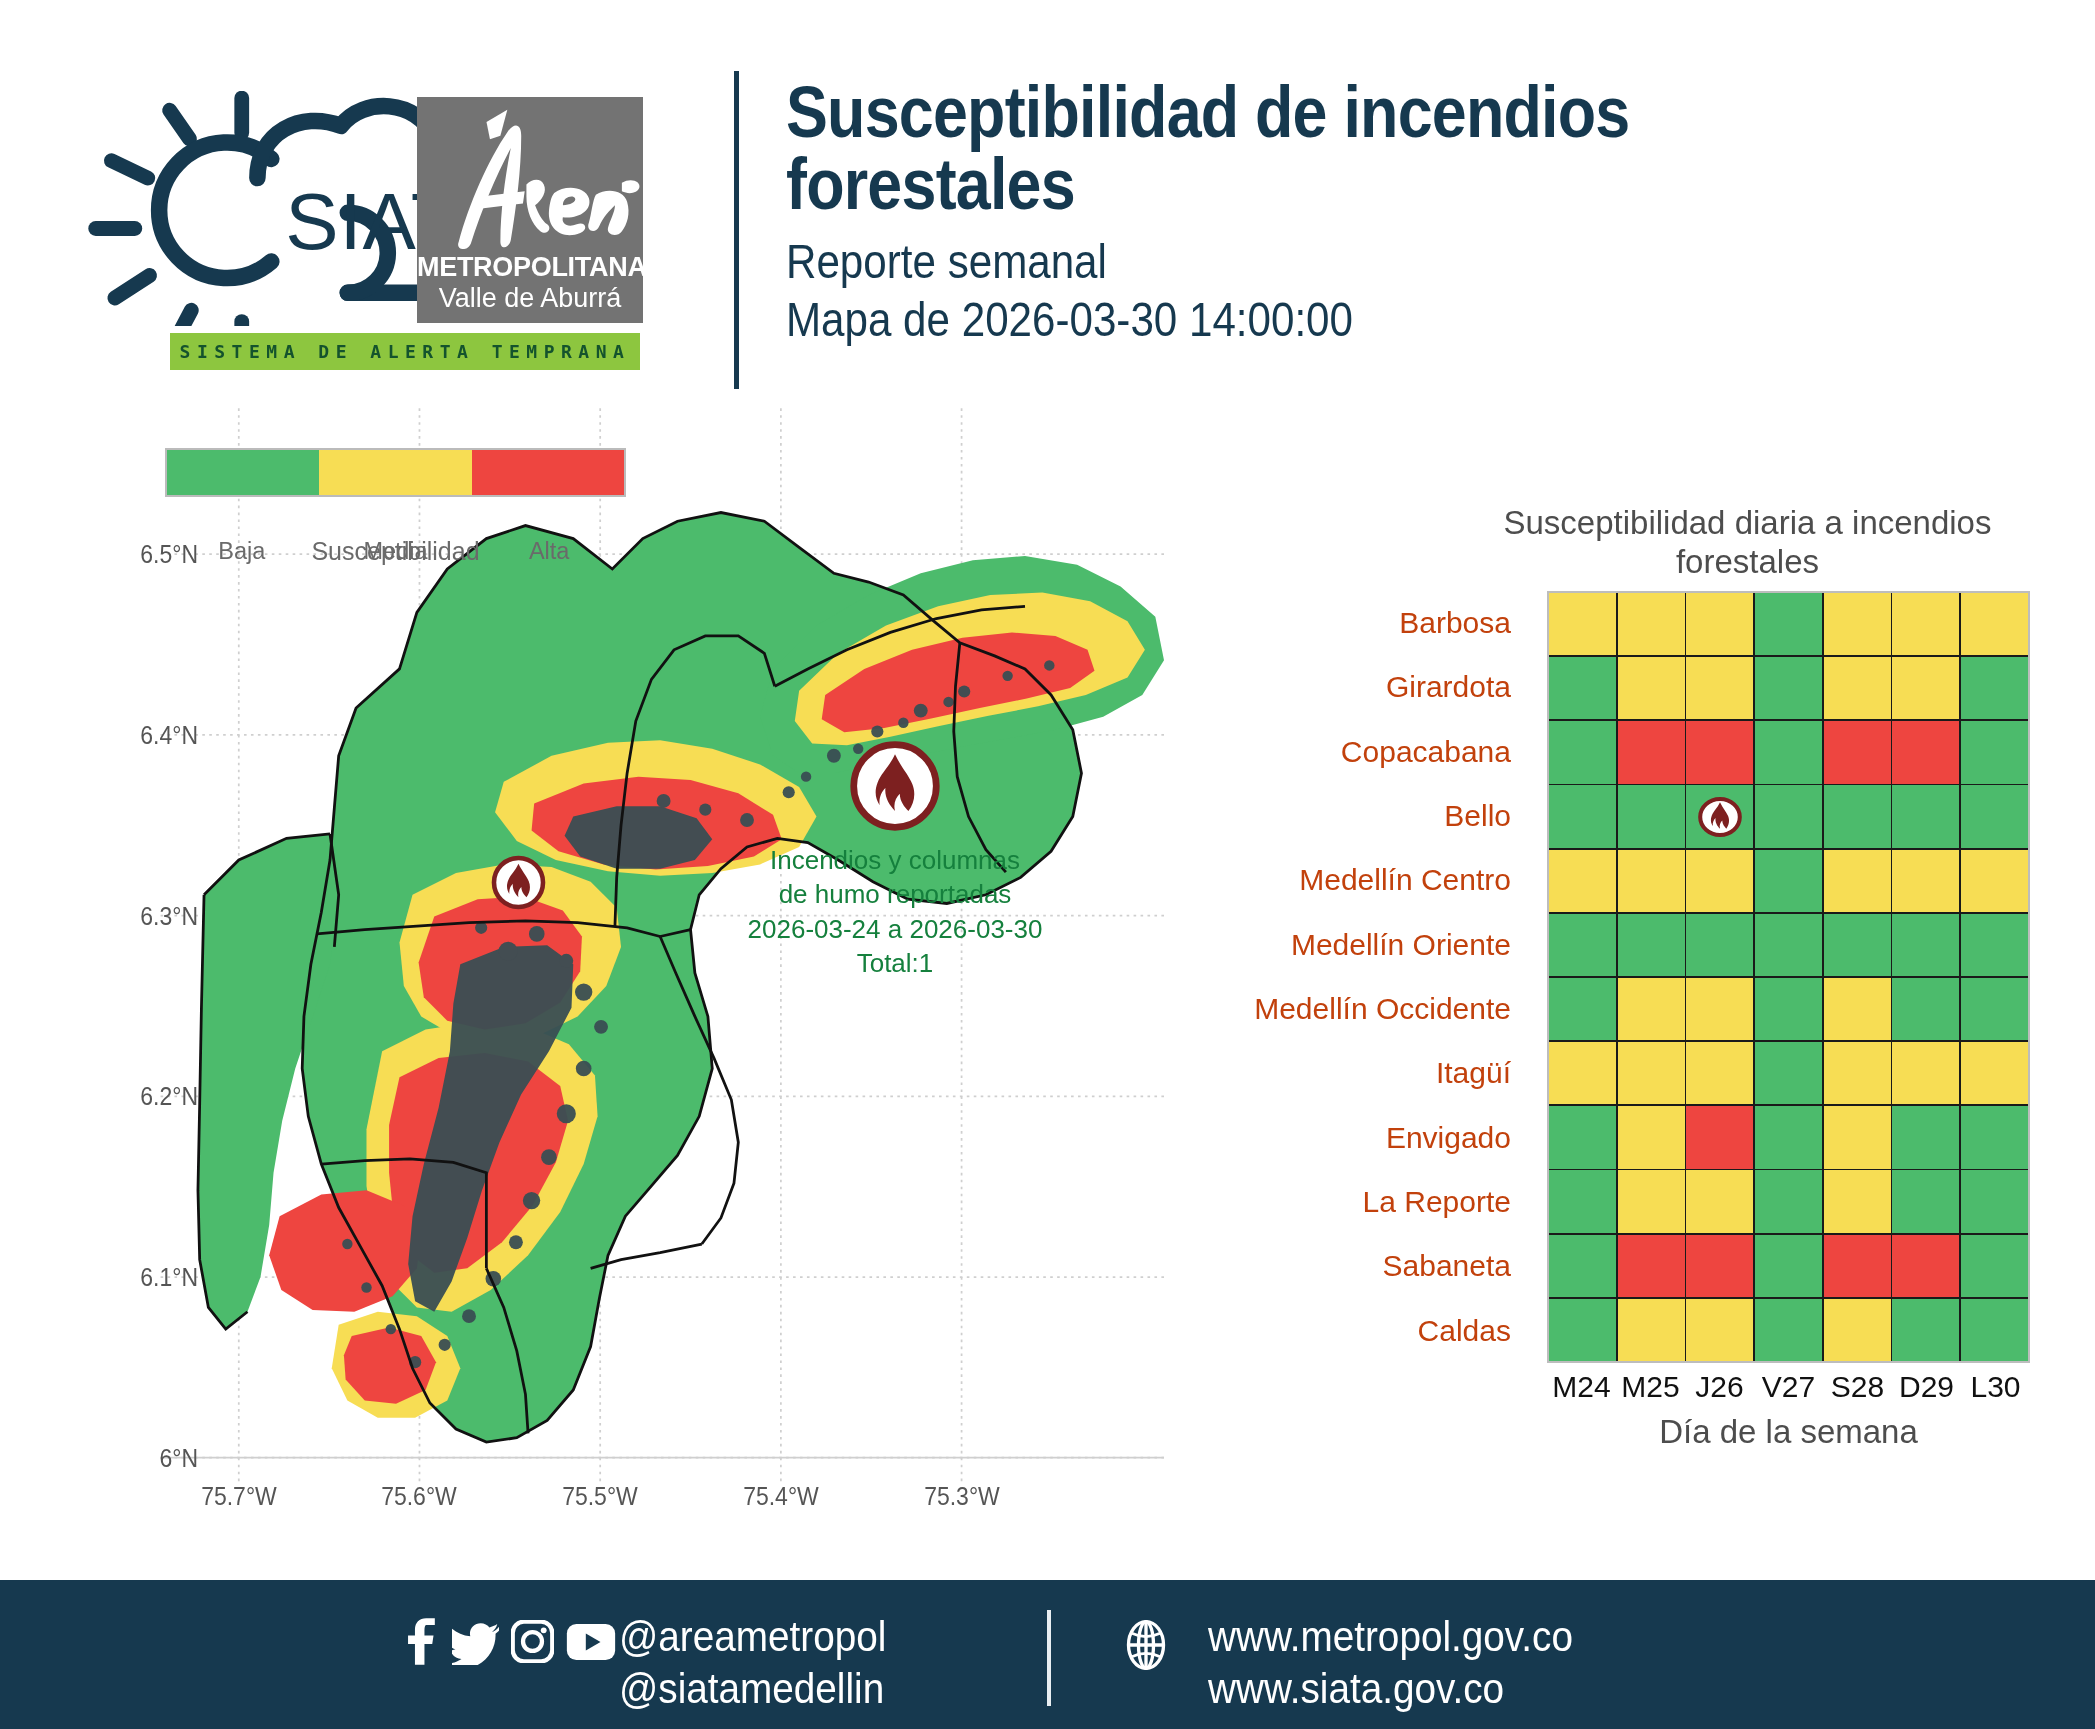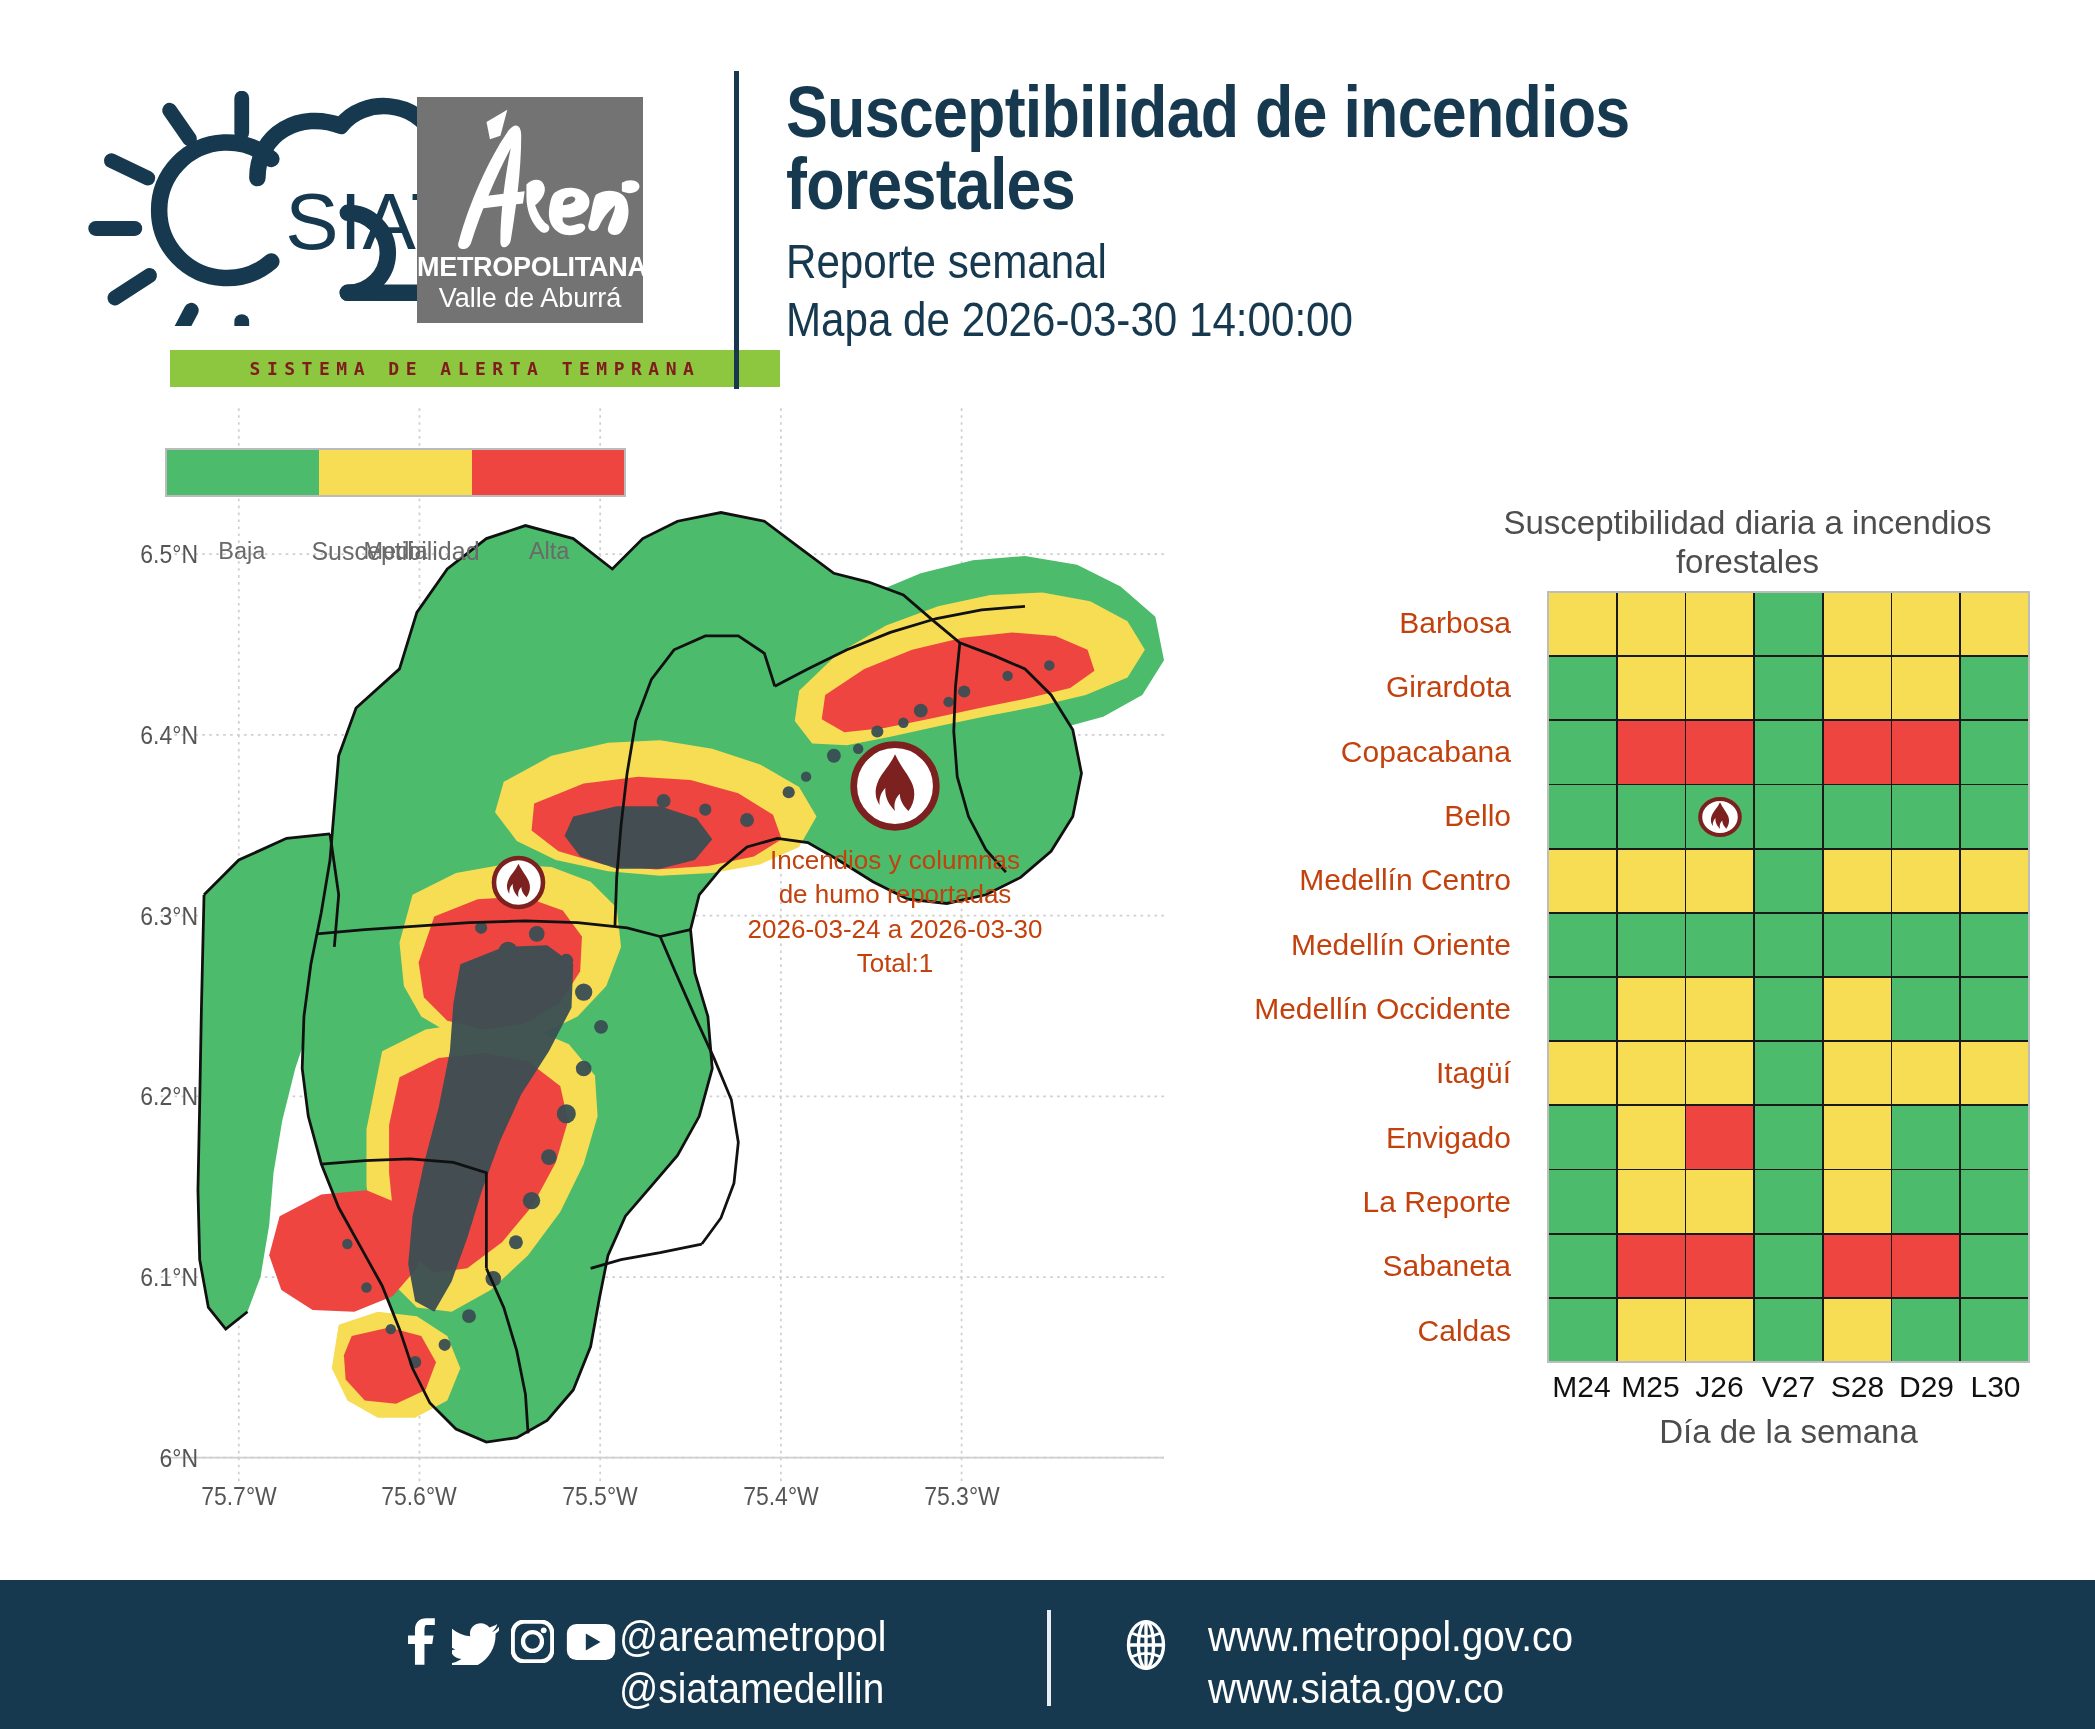--- a/index.html
+++ b/index.html
@@ -11,22 +11,22 @@
     overflow:hidden;
   }
   .root { position:absolute; inset:0; background:#fff; }
 
   
   .header { position:absolute; left:0; top:0; width:2095px; height:400px; }
 
   .siata-logo { position:absolute; left:87px; top:91px; width:539px; height:295px; }
   .siata-mark { position:absolute; left:0; top:0; width:539px; height:235px; }
   .siata-band {
-    position:absolute; left:83px; top:259px; width:610px; height:37px;
-    background:#8dc63f; color:#7f1d1d;
+    position:absolute; left:83px; top:242px; width:470px; height:37px;
+    background:#8dc63f; color:#14532d;
     font-size:18px; letter-spacing:6.5px; font-weight:600;
     display:flex; align-items:center; justify-content:center;
     font-family:"DejaVu Sans Mono", monospace;
   }
   .area-logo {
     position:absolute; left:417px; top:97px; width:226px; height:226px;
     background:#737373; overflow:hidden;
   }
   .area-script { position:absolute; left:7px; top:3.5px; width:217px; height:152px; }
   .area-l1 { position:absolute; left:0; right:0; top:155px; text-align:center;
@@ -64,21 +64,21 @@
   .legend-names { position:absolute; left:113px; top:94px; width:461px; height:29.5px;
                   display:flex;margin-top:36px; }
   .legend-names > span { flex:1 1 0; text-align:center; color:#6a6a6a; font-size:23.5px;
                          font-family:"Liberation Sans Narrow","Liberation Sans", sans-serif; }
   .legend-cap { position:absolute; left:113px; top:129px; width:461px; text-align:center;
                 color:#6a6a6a; font-size:25px;
                 font-family:"Liberation Sans Narrow","Liberation Sans", sans-serif; }
 
   .fire-legend { position:absolute; left:795px; top:330px; width:96px; height:96px; }
   .fire-text { position:absolute; left:639px; top:435px; width:408px; text-align:center;
-               color:#c2410c; font-size:26px; line-height:1.32;
+               color:#15803d; font-size:26px; line-height:1.32;
                font-family:"Liberation Sans Narrow","Liberation Sans", sans-serif; }
 
   .inset { position:absolute; border:3.5px solid #b9b9b9; background:#fff; overflow:hidden; }
   .inset1 { left:608px; top:1210px; width:255px; height:220px; }
   .inset2 { left:878px; top:1210px; width:255px; height:220px; }
 
   
   .heat-panel { position:absolute; left:1165px; top:504px; width:895px; height:1025px; }
   .heat-title { position:absolute; left:287px; top:0; width:591px; text-align:center;
                 color:#4d4d4d; font-size:33px; line-height:1.18;

